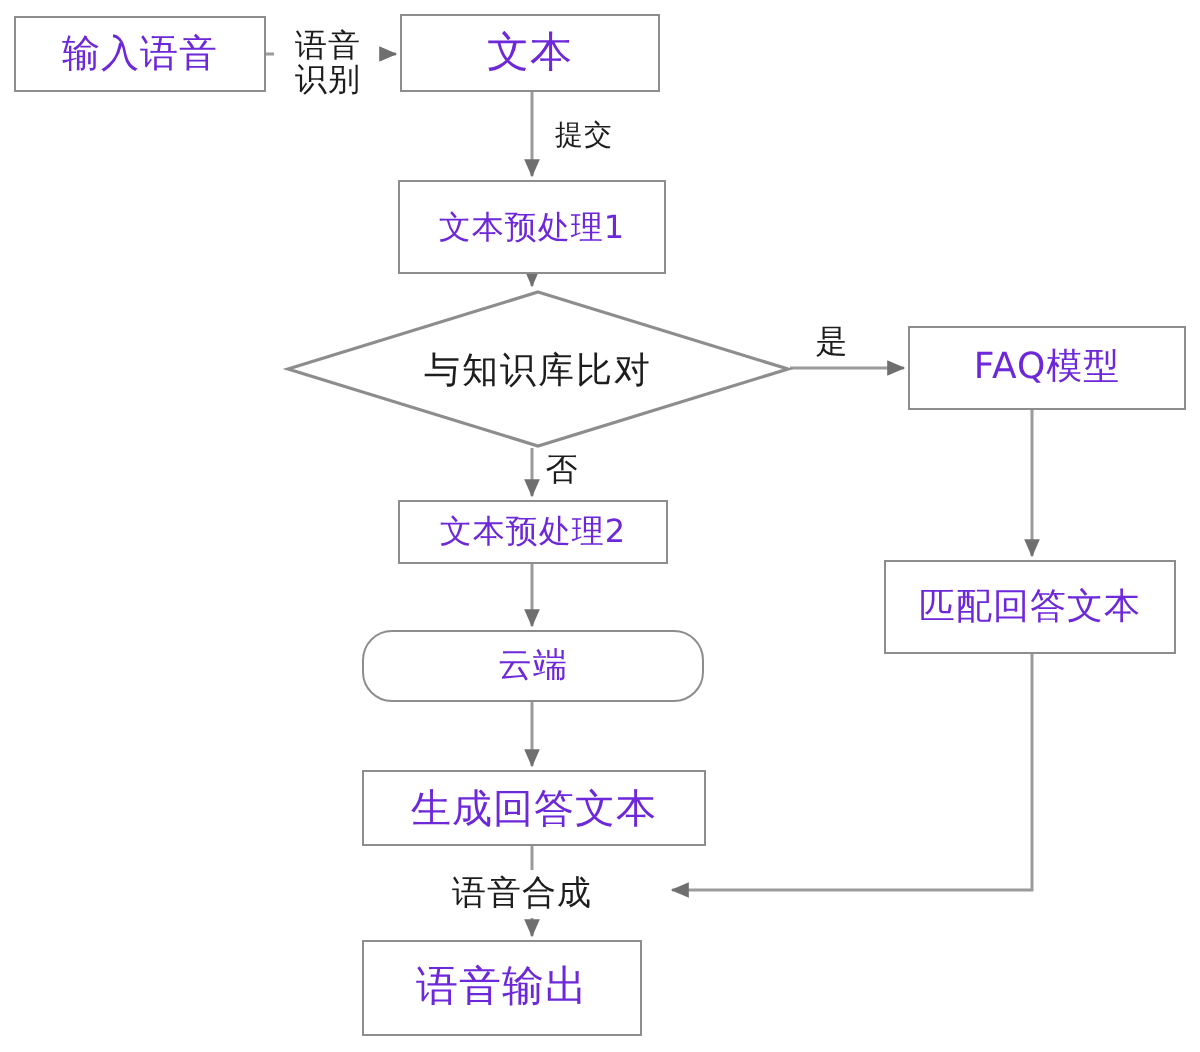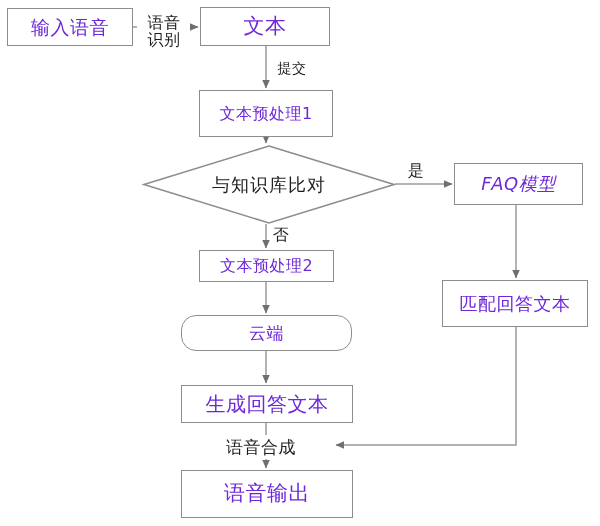--- a/index.html
+++ b/index.html
@@ -121,41 +121,41 @@
     <span>文本预处理1</span>
   </div>
 
   <div class="diamond-wrap" style="left:143px; top:145px; width:252px; height:79px;">
     <svg width="252" height="79" viewBox="0 0 252 79">
       <polygon points="126,1 251,39.5 126,78 1,39.5" fill="#ffffff" stroke="#8d8d8d" stroke-width="1.6"></polygon>
     </svg>
     <span class="diamond-label" style="font-size:18px;">与知识库比对</span>
   </div>
 
-  <div class="node" style="left:454px; top:163px; width:129px; height:42px; font-size:18px;font-style:italic;">
+  <div class="node" style="left:454px; top:163px; width:139px; height:42px; font-size:18px;">
     <span>FAQ模型</span>
   </div>
 
   <div class="node" style="left:199px; top:250px; width:135px; height:32px; font-size:16px;">
     <span>文本预处理2</span>
   </div>
 
   <div class="node" style="left:442px; top:280px; width:146px; height:47px; font-size:18px;">
     <span>匹配回答文本</span>
   </div>
 
   <div class="node" style="left:181px; top:315px; width:171px; height:36px; font-size:17px;border-radius:15px;">
     <span>云端</span>
   </div>
 
   <div class="node" style="left:181px; top:385px; width:172px; height:38px; font-size:20px;">
     <span>生成回答文本</span>
   </div>
 
-  <div class="node" style="left:181px; top:470px; width:172px; height:48px; font-size:21px;">
+  <div class="node" style="left:181px; top:470px; width:140px; height:48px; font-size:21px;">
     <span>语音输出</span>
   </div>
 
   <div class="edge-label" style="left:138px; top:8px; width:52px; height:46px; font-size:16px; display:flex; align-items:center; justify-content:center;">语音
 识别</div>
 
   <div class="edge-label" style="left:270px; top:57px; width:44px; height:24px; font-size:14px; display:flex; align-items:center; justify-content:center;">提交</div>
 
   <div class="edge-label" style="left:405px; top:160px; width:22px; height:22px; font-size:16px; display:flex; align-items:center; justify-content:center;">是</div>
 

